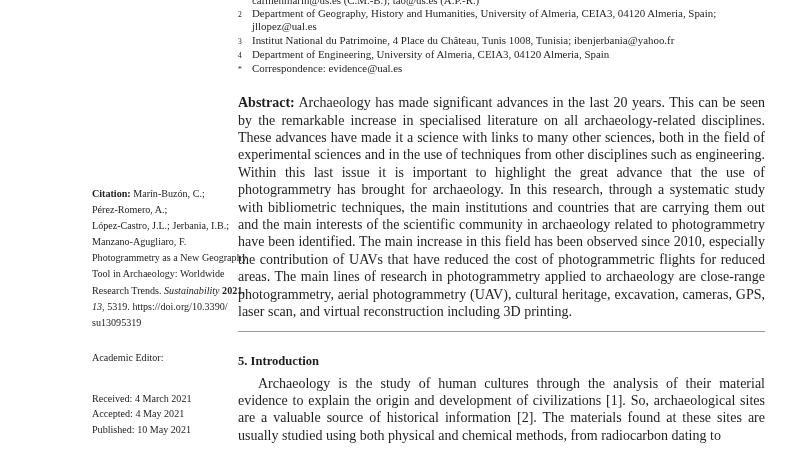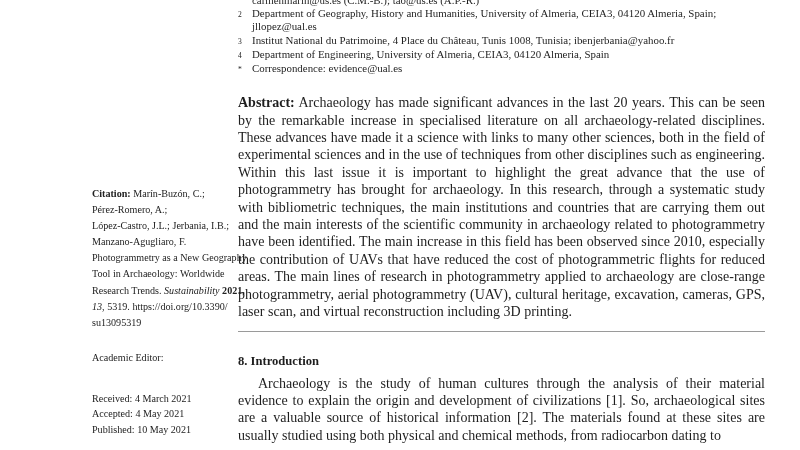--- a/index.html
+++ b/index.html
@@ -87,17 +87,17 @@
       <span class="affil-marker">*</span>
       <span class="affil-text">Correspondence: evidence@ual.es</span>
     </div>
   </div>
 
   <p class="abstract"><span class="bold">Abstract:</span> <span>Archaeology has made significant advances in the last 20 years. This can be seen by the remarkable increase in specialised literature on all archaeology-related disciplines. These advances have made it a science with links to many other sciences, both in the field of experimental sciences and in the use of techniques from other disciplines such as engineering. Within this last issue it is important to highlight the great advance that the use of photogrammetry has brought for archaeology. In this research, through a systematic study with bibliometric techniques, the main institutions and countries that are carrying them out and the main interests of the scientific community in archaeology related to photogrammetry have been identified. The main increase in this field has been observed since 2010, especially the contribution of UAVs that have reduced the cost of photogrammetric flights for reduced areas. The main lines of research in photogrammetry applied to archaeology are close-range photogrammetry, aerial photogrammetry (UAV), cultural heritage, excavation, cameras, GPS, laser scan, and virtual reconstruction including 3D printing.</span></p>
 
 
   <hr class="divider">
 
-  <h2 class="intro-head">8. Introduction</h2>
+  <h2 class="intro-head">5. Introduction</h2>
 
   <p class="intro-para">Archaeology is the study of human cultures through the analysis of their material evidence to explain the origin and development of civilizations [1]. So, archaeological sites are a valuable source of historical information [2]. The materials found at these sites are usually studied using both physical and chemical methods, from radiocarbon dating to</p>
 
 </main>
 
 </body></html>

